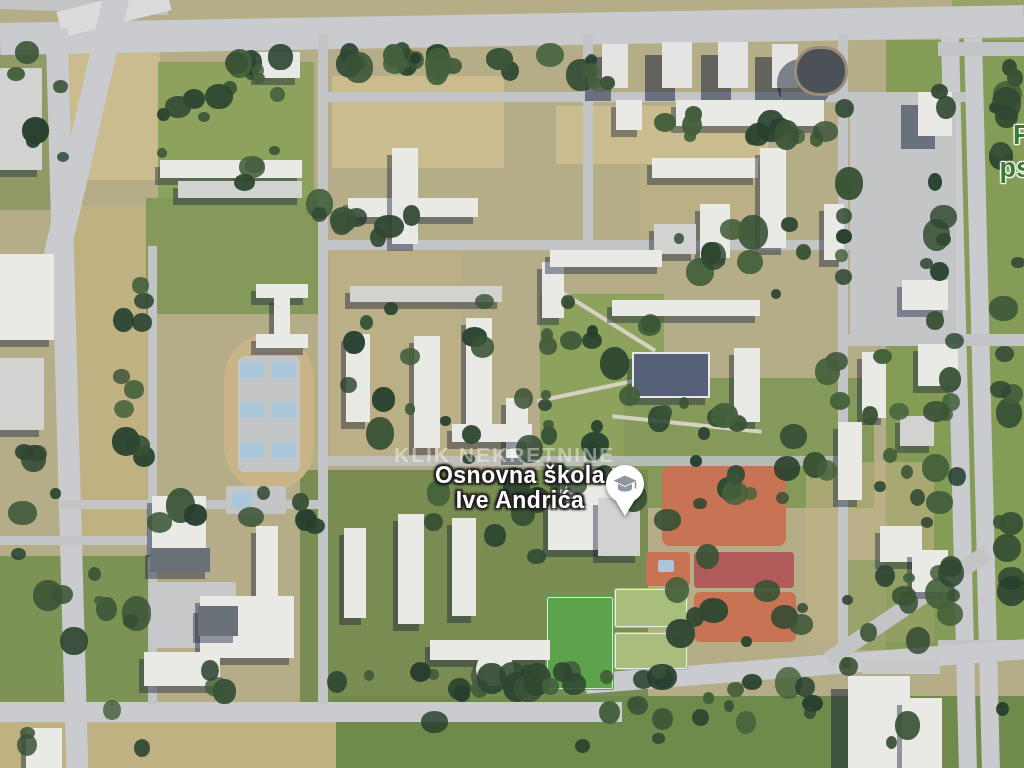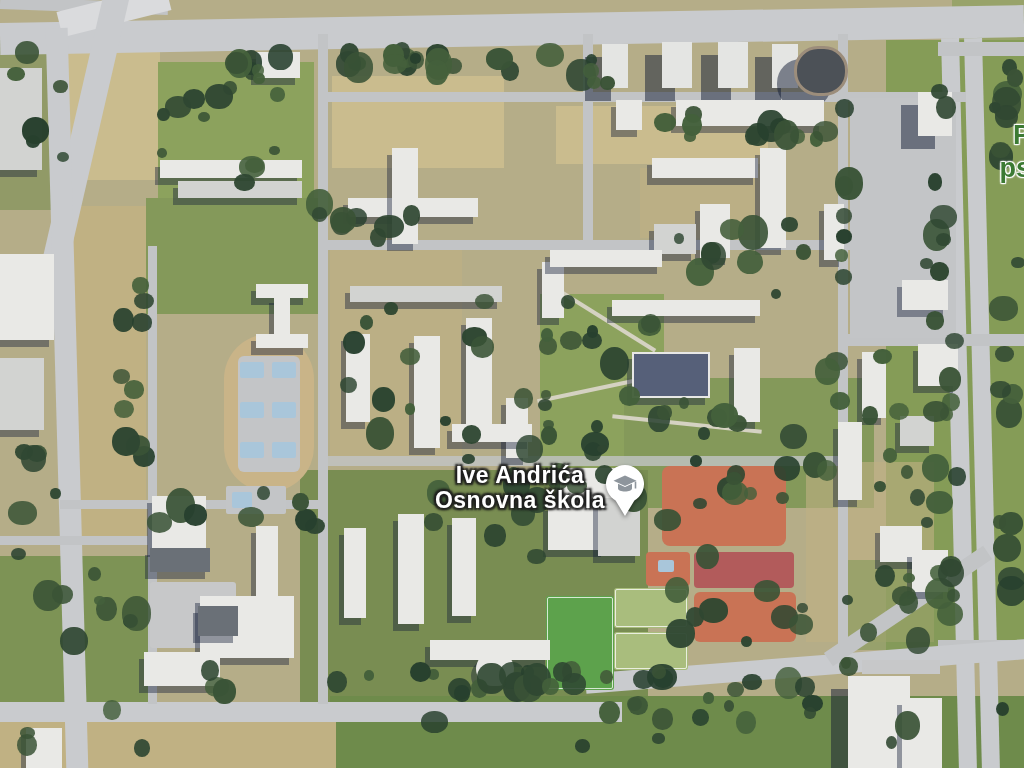--- a/index.html
+++ b/index.html
@@ -470,30 +470,31 @@
       <div class="tr" style="left: 257.333px; top: 486.269px; width: 12.7822px; height: 14.0767px; background: rgb(47, 71, 50); opacity: 0.846924;"></div>
       <div class="tr" style="left: 835.576px; top: 207.809px; width: 16.669px; height: 16.2921px; background: rgb(47, 71, 50); opacity: 0.843964;"></div>
       <div class="tr" style="left: 835.098px; top: 249.272px; width: 13.1067px; height: 12.3222px; background: rgb(68, 96, 59); opacity: 0.85032;"></div>
       <div class="tr" style="left: 835.731px; top: 229.221px; width: 16.3982px; height: 15.2627px; background: rgb(39, 64, 46); opacity: 0.988331;"></div>
       <div class="tr" style="left: 835.306px; top: 98.5988px; width: 18.6176px; height: 19.6028px; background: rgb(39, 64, 46); opacity: 0.861976;"></div>
       <div class="tr" style="left: 835.571px; top: 175.556px; width: 16.9859px; height: 19.9711px; background: rgb(68, 96, 59); opacity: 0.963143;"></div>
       <div class="tr" style="left: 834.939px; top: 167.051px; width: 27.9772px; height: 32.672px; background: rgb(58, 83, 54); opacity: 0.973176;"></div>
       <div class="tr" style="left: 834.547px; top: 269.183px; width: 17.5744px; height: 15.7933px; background: rgb(47, 71, 50); opacity: 0.870098;"></div>
     </div>
 
+  <div class="watermark">KLIK NEKRETNINE</div>
 
   <div class="edge-label">
     <div>P</div>
     <div>ps</div>
   </div>
 
   <div class="poi">
     <div class="poi-name">
+      <div>Osnovna škola</div>
       <div>Ive Andrića</div>
-      <div>Osnovna škola</div>
     </div>
   </div>
 
   <svg class="pin" width="44" height="58" viewBox="0 0 44 58">
     <path d="M22 3a19 19 0 0 0-9.4 35.5L22 54l9.4-15.5A19 19 0 0 0 22 3z" fill="#ffffff"></path>
     <path d="M22 13.5l11.5 5.2L22 23.9l-11.5-5.2z" fill="#8e959c"></path>
     <path d="M15 21.8v4.6c0 1.7 3.2 3 7 3s7-1.3 7-3v-4.6l-7 3.1z" fill="#8e959c"></path>
     <path d="M32.5 19.5v7" stroke="#8e959c" stroke-width="1.6" fill="none"></path>
   </svg>
 </div>

